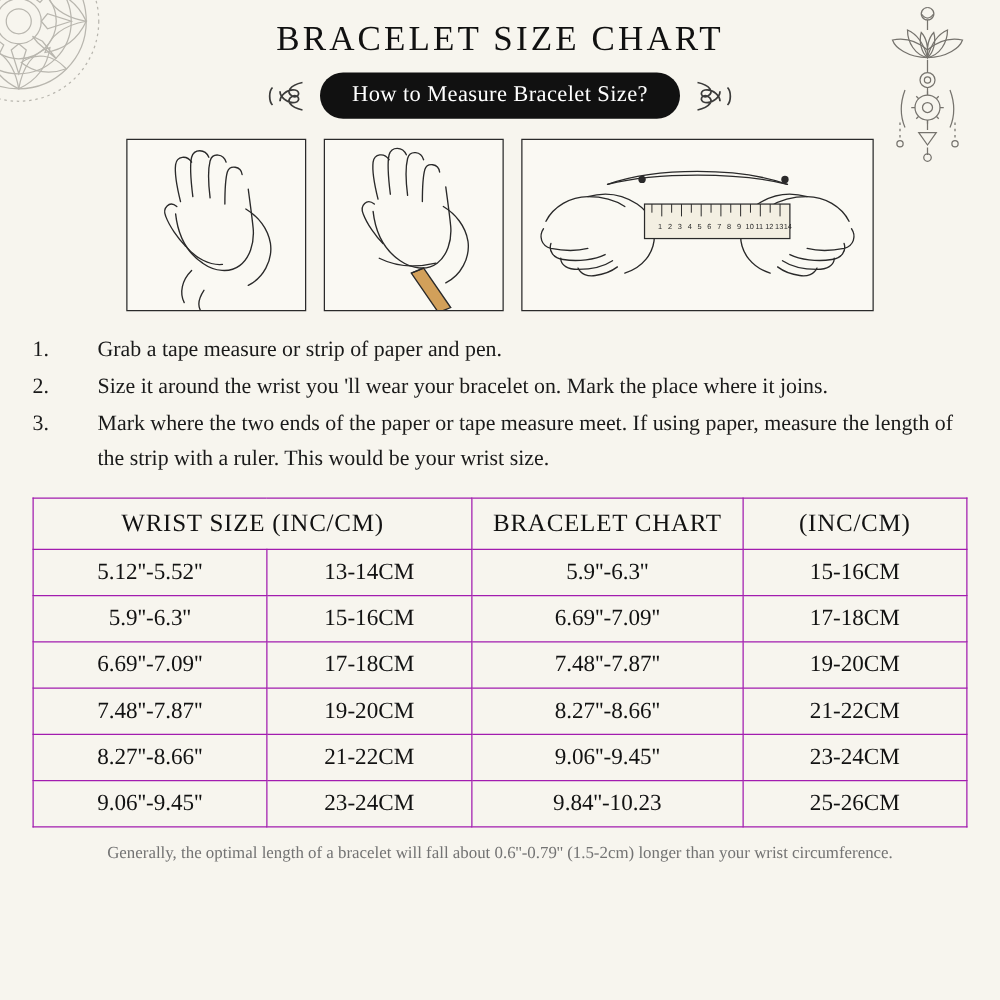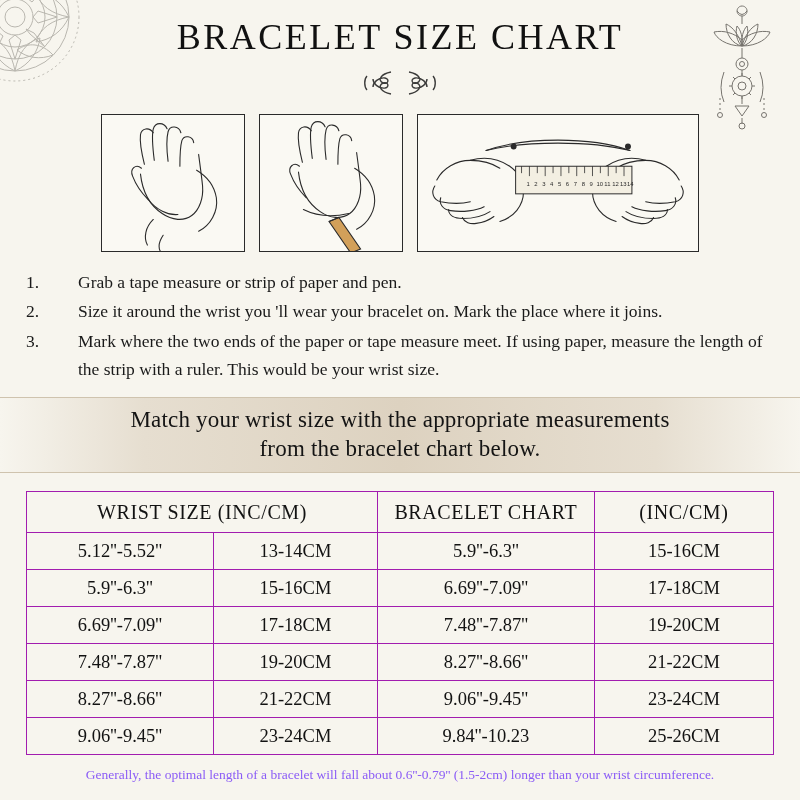--- a/index.html
+++ b/index.html
@@ -36,21 +36,21 @@
     right: 10px;
     top: 2px;
     width: 96px;
     height: 128px;
     opacity: 0.75;
   }
 
   
   .title {
     text-align: center;
-    font-size: 36px;
+    font-size: 28px;
     letter-spacing: 2.5px;
     padding-top: 16px;
     font-family: "Liberation Serif", serif;
     font-weight: normal;
     color: #111;
   }
 
   
   .subtitle-row {
     display: flex;
@@ -157,21 +157,21 @@
   .col-b { width: 22%; }
   .col-c { width: 29%; }
   .col-d { width: 24%; }
 
   
   .footnote {
     margin: 12px 10px 0 10px;
     text-align: center;
     font-size: 13.5px;
     font-family: "Liberation Serif", serif;
-    color: #8b5cf6;
+    color: #737373;
   }
 
   
   svg.sketch { display: block; width: 100%; height: 100%; }
 </style>
 </head>
 <body>
 
 <div class="page">
 
@@ -244,20 +244,21 @@
   <div class="subtitle-row">
     <div class="flourish">
       <svg class="sketch" viewBox="0 0 34 30">
         <g stroke="#1b1b1b" fill="none" stroke-width="1.4">
           <path d="M30 4 c-10 2 -14 8 -8 11 c5 2 7 -4 2 -5 c-7 -1 -12 5 -12 9"></path>
           <path d="M30 26 c-10 -2 -14 -8 -8 -11 c5 -2 7 4 2 5 c-7 1 -12 -5 -12 -9"></path>
           <path d="M6 8 c-3 3 -3 11 0 14"></path>
         </g>
       </svg>
     </div>
+    <div class="pill">How to Measure Bracelet Size?</div>
     <div class="flourish">
       <svg class="sketch" viewBox="0 0 34 30">
         <g stroke="#1b1b1b" fill="none" stroke-width="1.4" transform="translate(34,0) scale(-1,1)">
           <path d="M30 4 c-10 2 -14 8 -8 11 c5 2 7 -4 2 -5 c-7 -1 -12 5 -12 9"></path>
           <path d="M30 26 c-10 -2 -14 -8 -8 -11 c5 -2 7 4 2 5 c-7 1 -12 -5 -12 -9"></path>
           <path d="M6 8 c-3 3 -3 11 0 14"></path>
         </g>
       </svg>
     </div>
   </div>
@@ -363,24 +364,20 @@
     <div class="step">
       <span class="step-num">2.</span>
       <span class="step-text">Size it around the wrist you 'll wear your bracelet on. Mark the place where it joins.</span>
     </div>
     <div class="step">
       <span class="step-num">3.</span>
       <span class="step-text">Mark where the two ends of the paper or tape measure meet. If using paper, measure the length of the strip with a ruler. This would be your wrist size.</span>
     </div>
   </div>
 
-  <div class="banner">
-    <div class="banner-line">Match your wrist size with the appropriate measurements</div>
-    <div class="banner-line">from the bracelet chart below.</div>
-  </div>
 
   <div class="table-wrap">
     <table class="size-table">
       <thead>
         <tr>
           <th class="col-a" colspan="2">WRIST SIZE (INC/CM)</th>
           <th class="col-c">BRACELET CHART</th>
           <th class="col-d">(INC/CM)</th>
         </tr>
       </thead>

